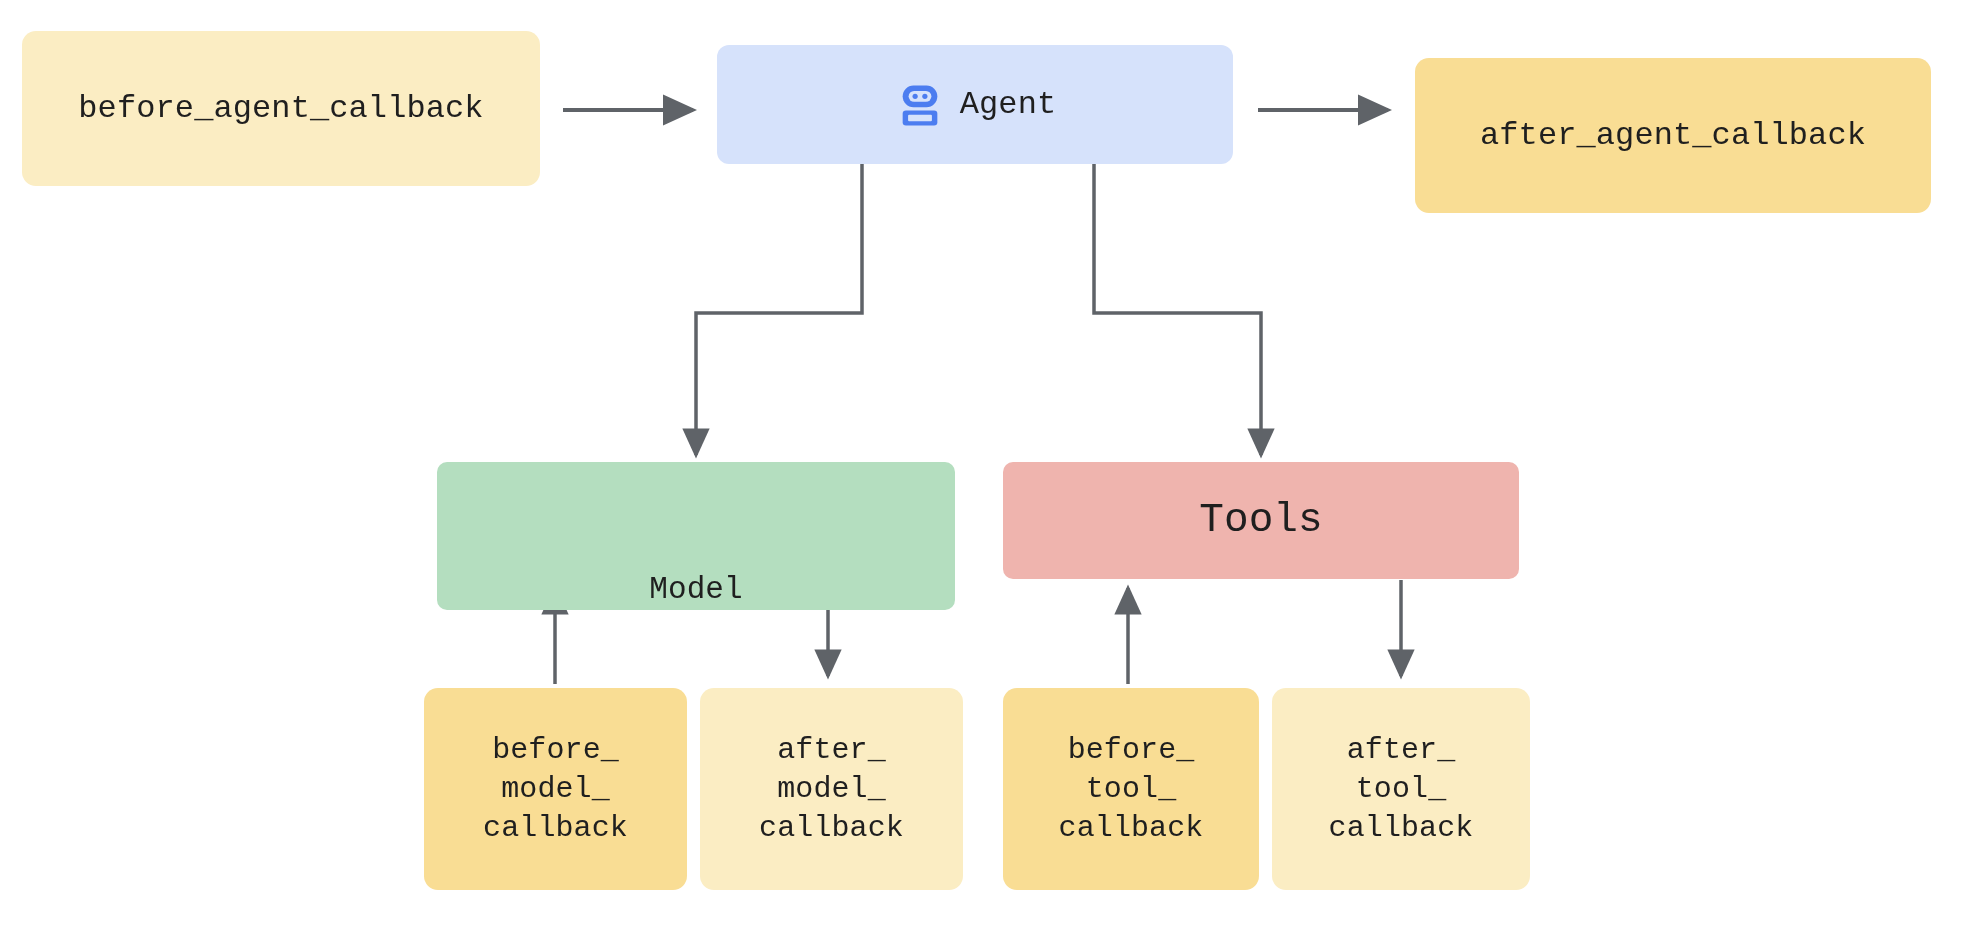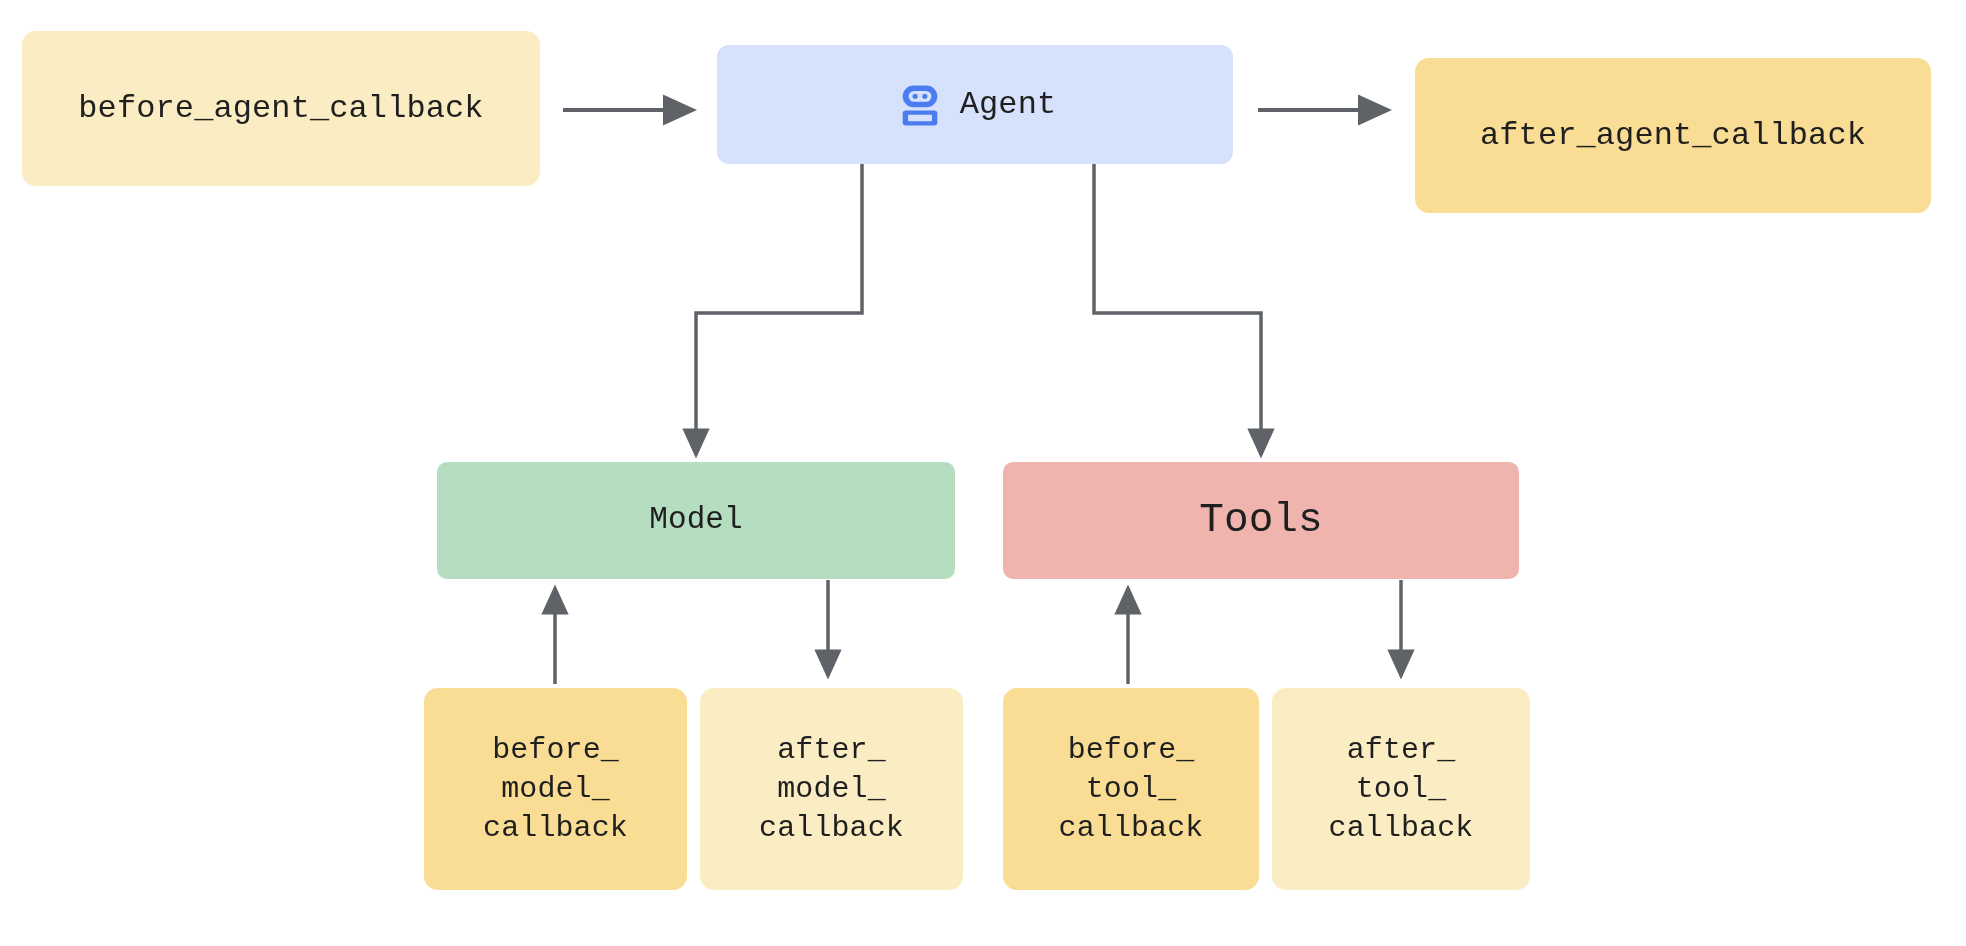--- a/index.html
+++ b/index.html
@@ -52,24 +52,25 @@
   #node-after-agent {
     left: 1415px; top: 22px; width: 516px; height: 155px;
     background: #F9DD94;
     border-radius: 14px;
     font-size: 32px;
     margin-top: 36px;
   }
 
   
   #node-model {
-    left: 437px; top: 462px; width: 518px; height: 117px;
+    left: 437px; top: 462px; width: 518px; height: 148px;
     background: #B4DEBF;
     border-radius: 10px;
     font-size: 31px;
+    align-items: flex-end;
   }
   #node-tools {
     left: 1003px; top: 462px; width: 516px; height: 117px;
     background: #EFB4AE;
     border-radius: 10px;
     font-size: 41px;
   }
 
   
   #node-before-model {

